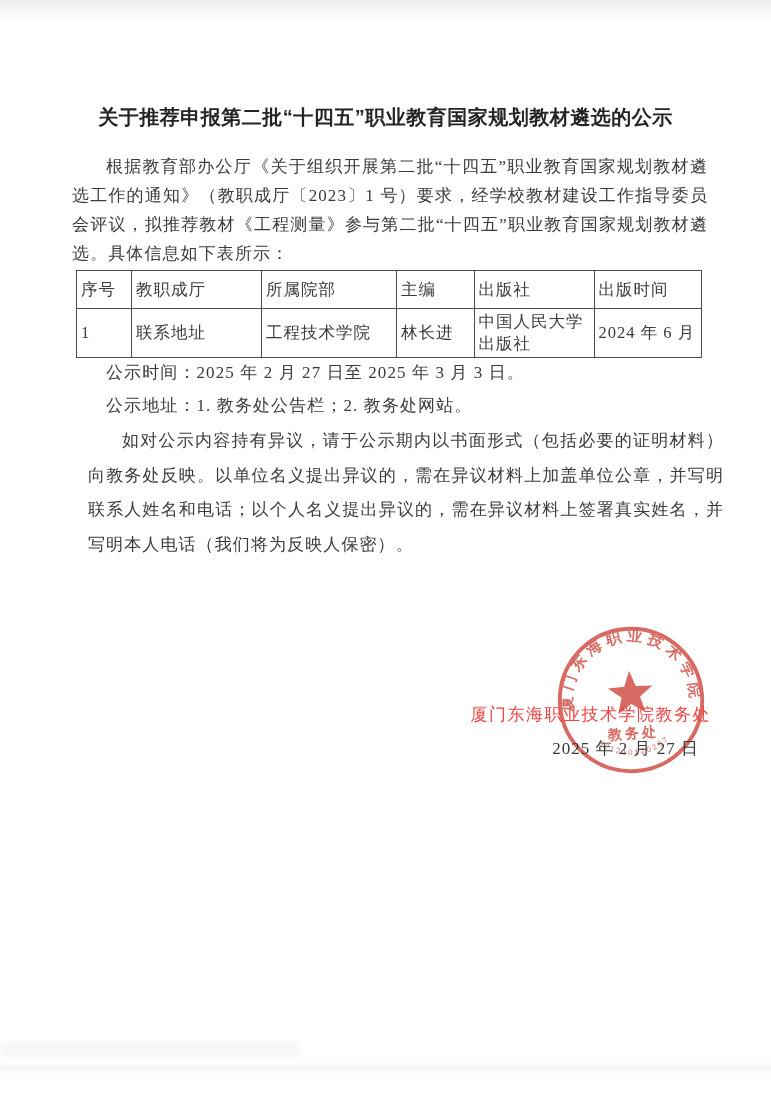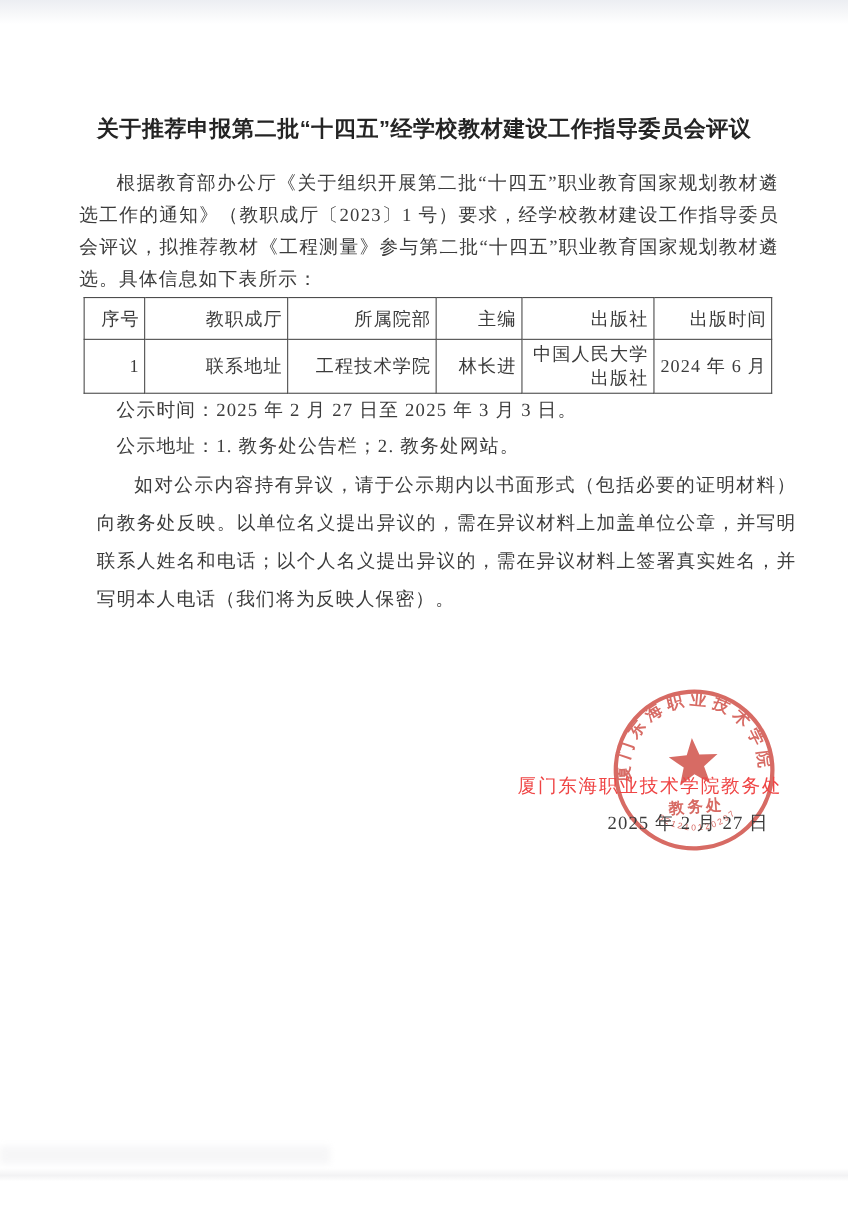--- a/index.html
+++ b/index.html
@@ -55,21 +55,21 @@
 
   table.notice-table {
     position: absolute; top: 270px; left: 76px; width: 626px;
     border-collapse: collapse;
     table-layout: fixed;
     font-size: 16.5px;
     color: #3b3b3b;
   }
   .notice-table td {
     border: 1.6px solid #4d4d4d;
-    text-align: right;
+    text-align: left;
     vertical-align: middle;
     padding: 2px 4px;
     letter-spacing: 1px;
     line-height: 22px;
   }
   .notice-table tr.hdr td { height: 38px; }
   .notice-table tr.row td { height: 49px; }
 
   .sig-org {
     position: absolute; top: 703px; right: 60px;
@@ -90,21 +90,21 @@
     transform: rotate(-4deg);
   }
 </style>
 </head>
 <body>
 
 <div class="page">
 
   <div class="scan-top"></div>
 
-  <h1 class="doc-title">关于推荐申报第二批“十四五”经学校教材建设工作指导委员会评议</h1>
+  <h1 class="doc-title">关于推荐申报第二批“十四五”职业教育国家规划教材遴选的公示</h1>
 
   <p class="para indent para-intro">根据教育部办公厅《关于组织开展第二批“十四五”职业教育国家规划教材遴选工作的通知》（教职成厅〔2023〕1 号）要求，经学校教材建设工作指导委员会评议，拟推荐教材《工程测量》参与第二批“十四五”职业教育国家规划教材遴选。具体信息如下表所示：</p>
 
   <table class="notice-table">
     <colgroup>
       <col style="width:8.8%">
         <col style="width:20.8%">
         <col style="width:21.6%">
       <col style="width:12.4%">
         <col style="width:19.2%">

